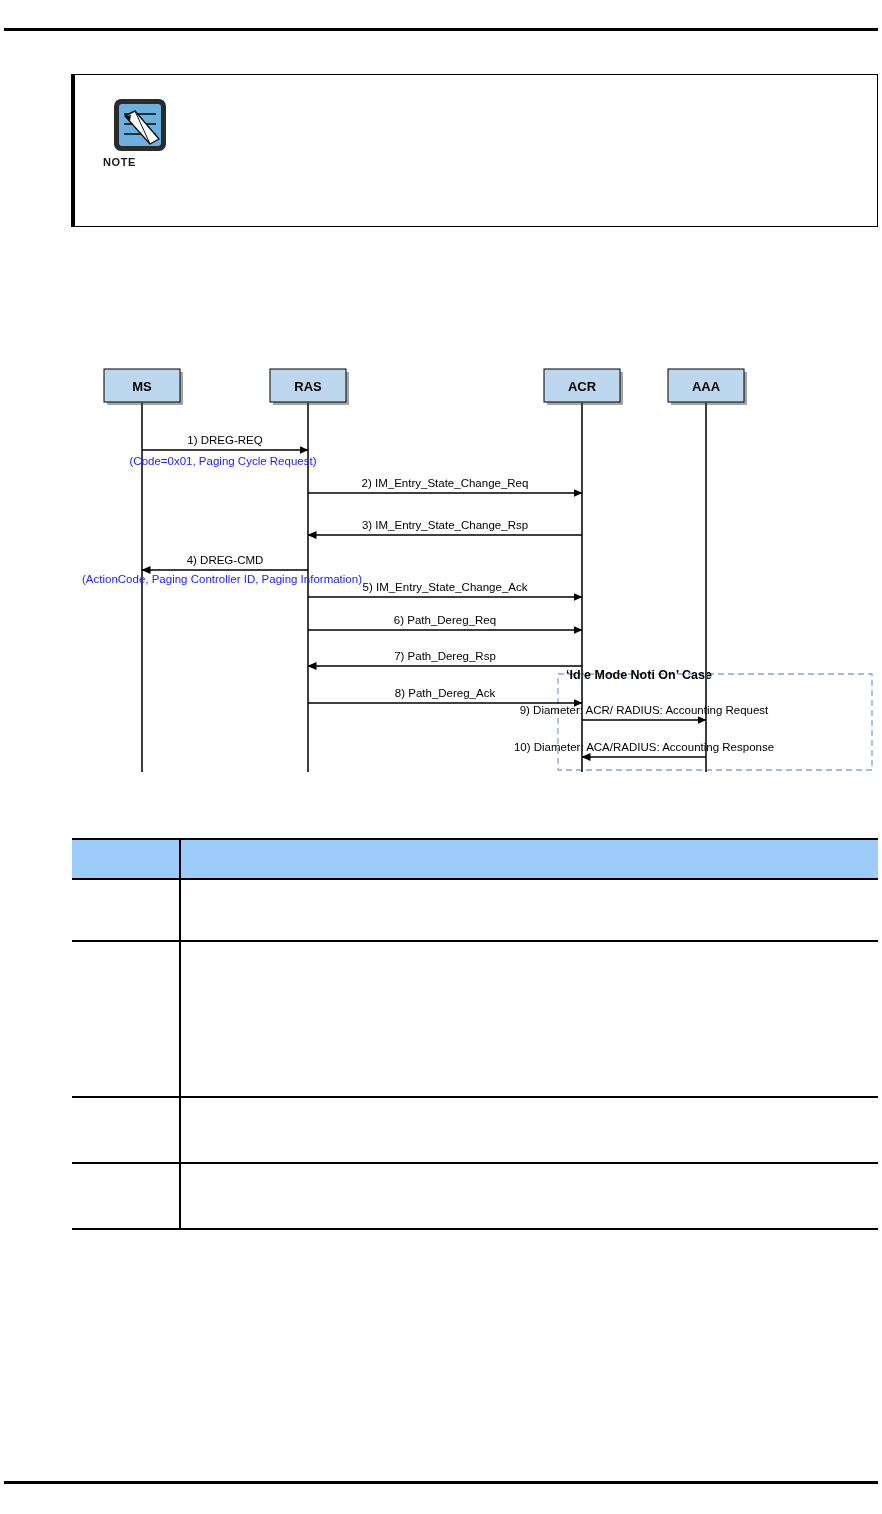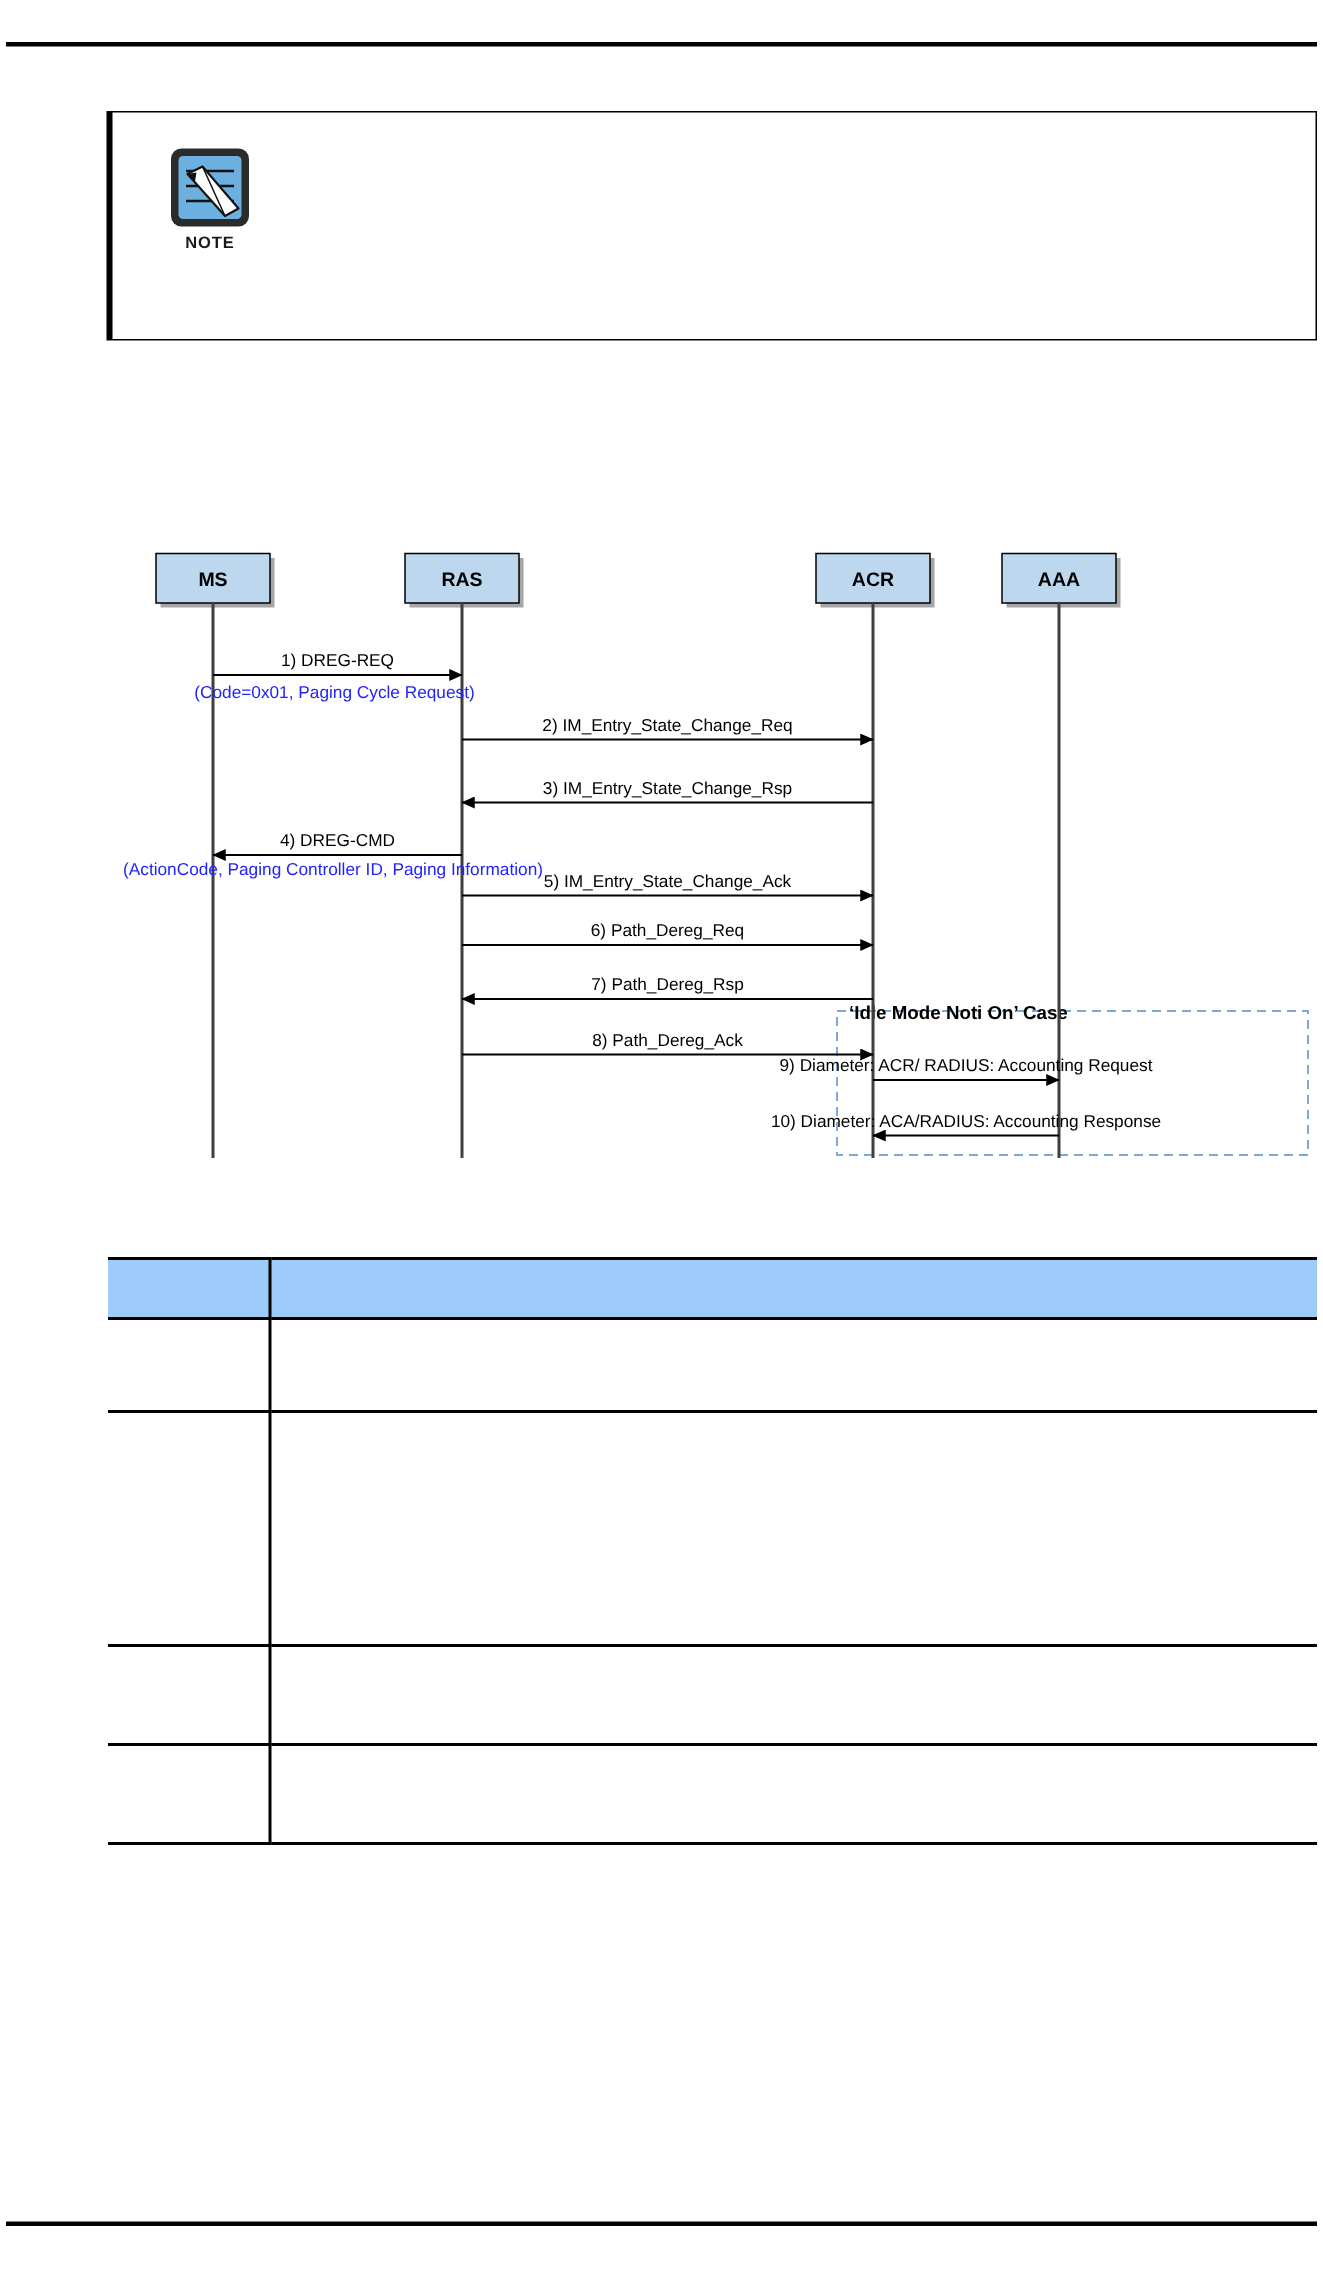--- a/index.html
+++ b/index.html
@@ -38,21 +38,21 @@
     border: 1px solid #000000;
     border-left: 4px solid #000000;
     box-sizing: border-box;
     background: #ffffff;
   }
   .note-icon-wrap {
     position: absolute;
     left: 28px;
     top: 22px;
     width: 74px;
-    text-align: center;
+    text-align: left;
   }
   .note-icon {
     width: 56px;
     height: 56px;
     margin: 0 auto;
     display: block;
   }
   .note-label {
     font-size: 11px;
     font-weight: bold;

